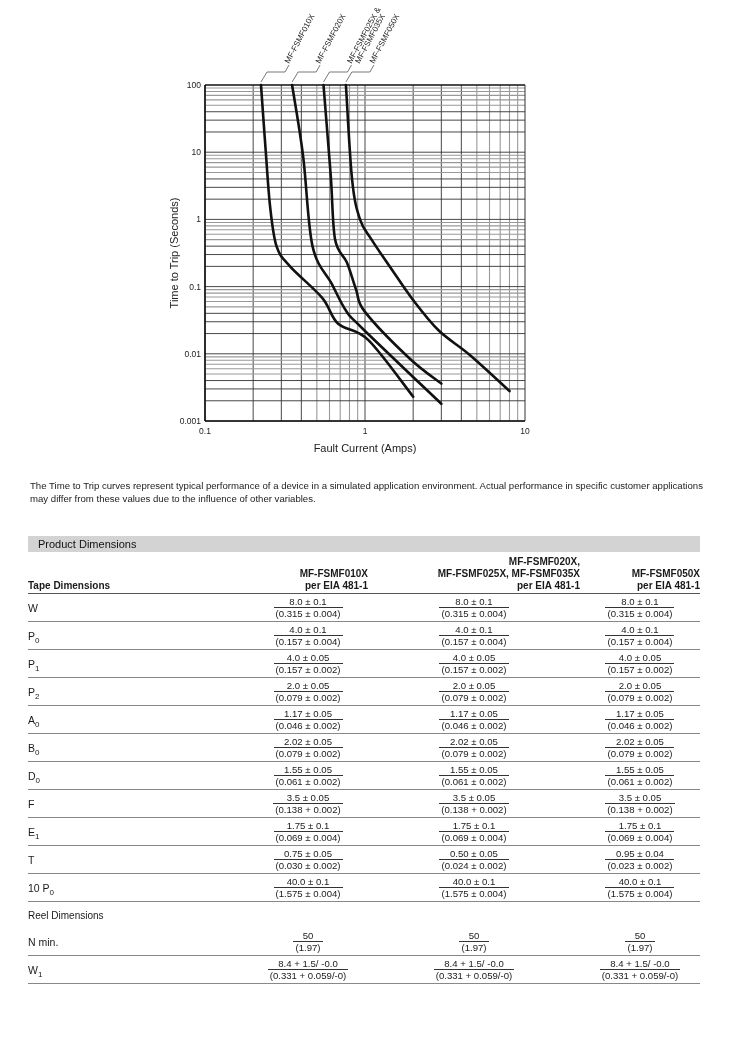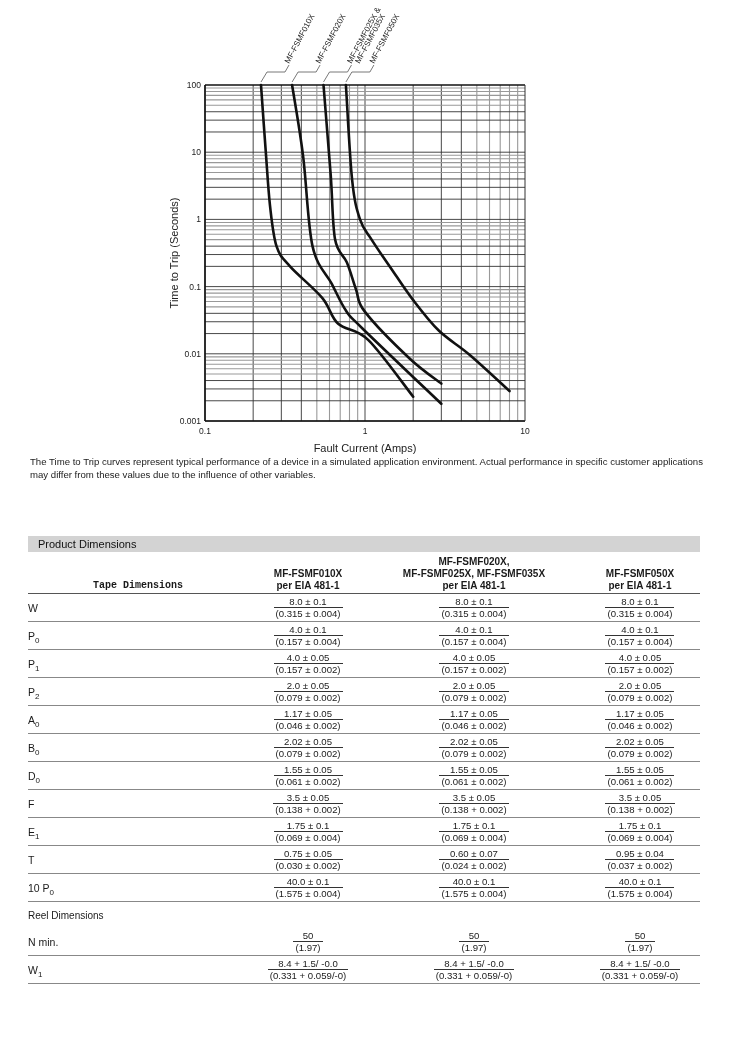--- a/index.html
+++ b/index.html
@@ -1,25 +1,25 @@
 <!DOCTYPE html>
 <html><head>
 <meta charset="utf-8">
 <style>
   html, body { margin: 0; padding: 0; background: #ffffff; }
   body { width: 750px; height: 1041px; position: relative; overflow: hidden;
          font-family: "Liberation Sans", sans-serif; color: #1a1a1a; }
   #chart { position: absolute; left: 0; top: 0; width: 750px; height: 470px; }
   #chart text { font-family: "Liberation Sans", sans-serif; fill: #222; }
-  .note { position: absolute; left: 30px; top: 456px; width: 690px; font-size: 9.6px; line-height: 12.5px; color: #222; }
+  .note { position: absolute; left: 30px; top: 480px; width: 690px; font-size: 9.6px; line-height: 12.5px; color: #222; }
   .section-bar { position: absolute; left: 28px; top: 536px; width: 672px; height: 16px; background: #d3d3d3; }
   .section-bar span { position: absolute; left: 10px; top: 2px; font-size: 11px; font-weight: normal; color: #111; }
   table.dims { position: absolute; left: 28px; top: 556px; width: 672px; border-collapse: collapse; font-size: 10px; }
-  table.dims th { font-weight: bold; text-align: center; vertical-align: bottom; line-height: 12px; padding: 0 0 1px 0; border-bottom: 1px solid #555; font-size: 10px; }
-  table.dims th.first { text-align: center; width: 220px; font-family: Liberation Mono, monospace; }
+  table.dims th { font-weight: bold; text-align: right; vertical-align: bottom; line-height: 12px; padding: 0 0 1px 0; border-bottom: 1px solid #555; font-size: 10px; }
+  table.dims th.first { text-align: left; width: 220px; }
   table.dims td { border-bottom: 1px solid #888; padding: 0; height: 24px; vertical-align: middle; }
   table.dims td.param { text-align: left; font-size: 10.5px; padding-top: 3px; }
   table.dims td.val { text-align: center; }
   .frac { display: inline-block; text-align: center; line-height: 11px; font-size: 9.6px; }
   .frac .num { display: block; padding: 0 2px; border-bottom: 1px solid #333; }
   .frac .den { display: block; padding: 0 2px; }
   table.dims tr.section td { border-bottom: none; font-weight: normal; height: 26px; font-size: 10px; }
   table.dims tr.after-section td { border-top: 1px solid #555; }
   sub { font-size: 8px; vertical-align: -3px; }
 </style>
@@ -204,22 +204,22 @@
       </tr>
       <tr>
         <td class="param"><span>E</span><sub>1</sub><span style="white-space: pre;"></span></td>
         <td class="val"><span class="frac"><span class="num">1.75 ± 0.1</span><span class="den">(0.069 ± 0.004)</span></span></td>
         <td class="val"><span class="frac"><span class="num">1.75 ± 0.1</span><span class="den">(0.069 ± 0.004)</span></span></td>
         <td class="val"><span class="frac"><span class="num">1.75 ± 0.1</span><span class="den">(0.069 ± 0.004)</span></span></td>
       </tr>
       <tr>
         <td class="param"><span>T</span><sub></sub><span style="white-space: pre;"></span></td>
         <td class="val"><span class="frac"><span class="num">0.75 ± 0.05</span><span class="den">(0.030 ± 0.002)</span></span></td>
-        <td class="val"><span class="frac"><span class="num">0.60 ± 0.07</span><span class="den">(0.024 ± 0.002)</span></span></td>
-        <td class="val"><span class="frac"><span class="num">0.95 ± 0.04</span><span class="den">(0.037 ± 0.002)</span></span></td>
+        <td class="val"><span class="frac"><span class="num">0.50 ± 0.05</span><span class="den">(0.024 ± 0.002)</span></span></td>
+        <td class="val"><span class="frac"><span class="num">0.95 ± 0.04</span><span class="den">(0.023 ± 0.002)</span></span></td>
       </tr>
       <tr>
         <td class="param"><span>10 P</span><sub>0</sub><span style="white-space: pre;"></span></td>
         <td class="val"><span class="frac"><span class="num">40.0 ± 0.1</span><span class="den">(1.575 ± 0.004)</span></span></td>
         <td class="val"><span class="frac"><span class="num">40.0 ± 0.1</span><span class="den">(1.575 ± 0.004)</span></span></td>
         <td class="val"><span class="frac"><span class="num">40.0 ± 0.1</span><span class="den">(1.575 ± 0.004)</span></span></td>
       </tr>
       <tr class="section">
         <td colspan="4">Reel Dimensions</td>
       </tr>

